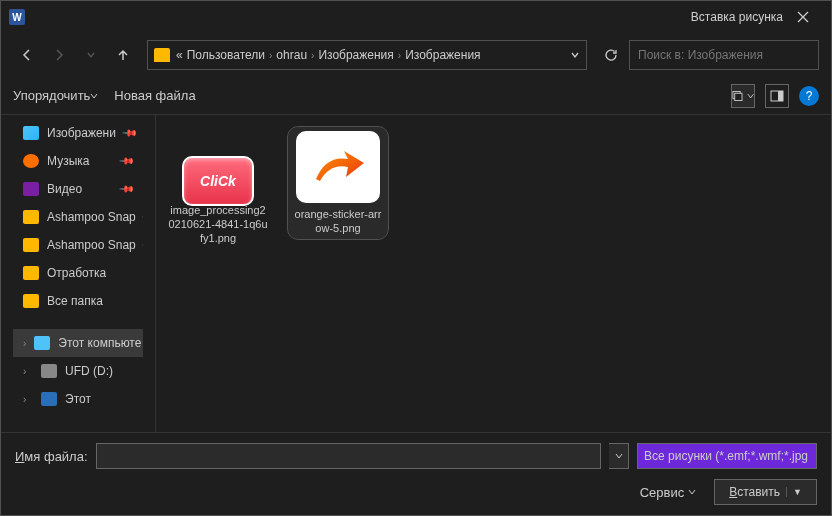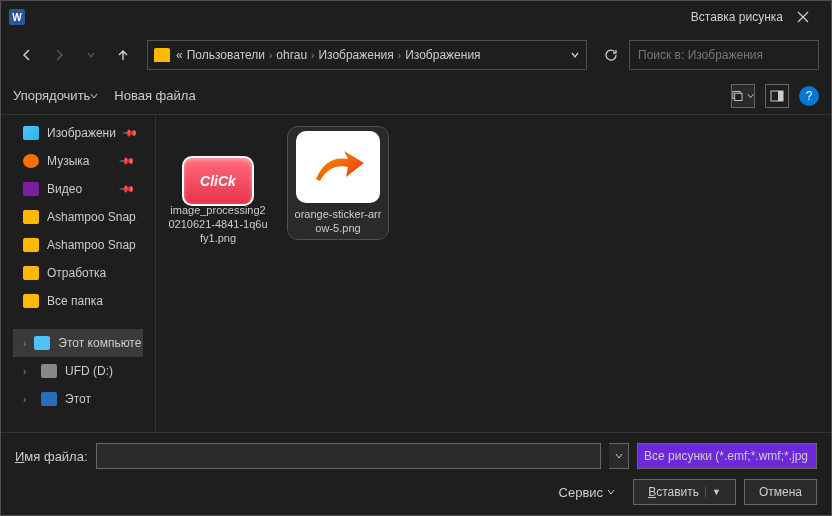--- a/index.html
+++ b/index.html
@@ -242,16 +242,15 @@
       <div class="service">
         <span>Сервис</span>
         <svg width="8" height="8" viewBox="0 0 8 8">
             <path d="M1 2 L4 6 L7 2" stroke="currentColor" fill="none"></path>
           </svg>
       </div>
       <button class="btn">
         <span><span class="u">В</span>ставить</span>
         <span class="dd">▼</span>
       </button>
-      <button class="btn">Отмена</button>
     </div>
   </div>
 </div>
 
 </body></html>

